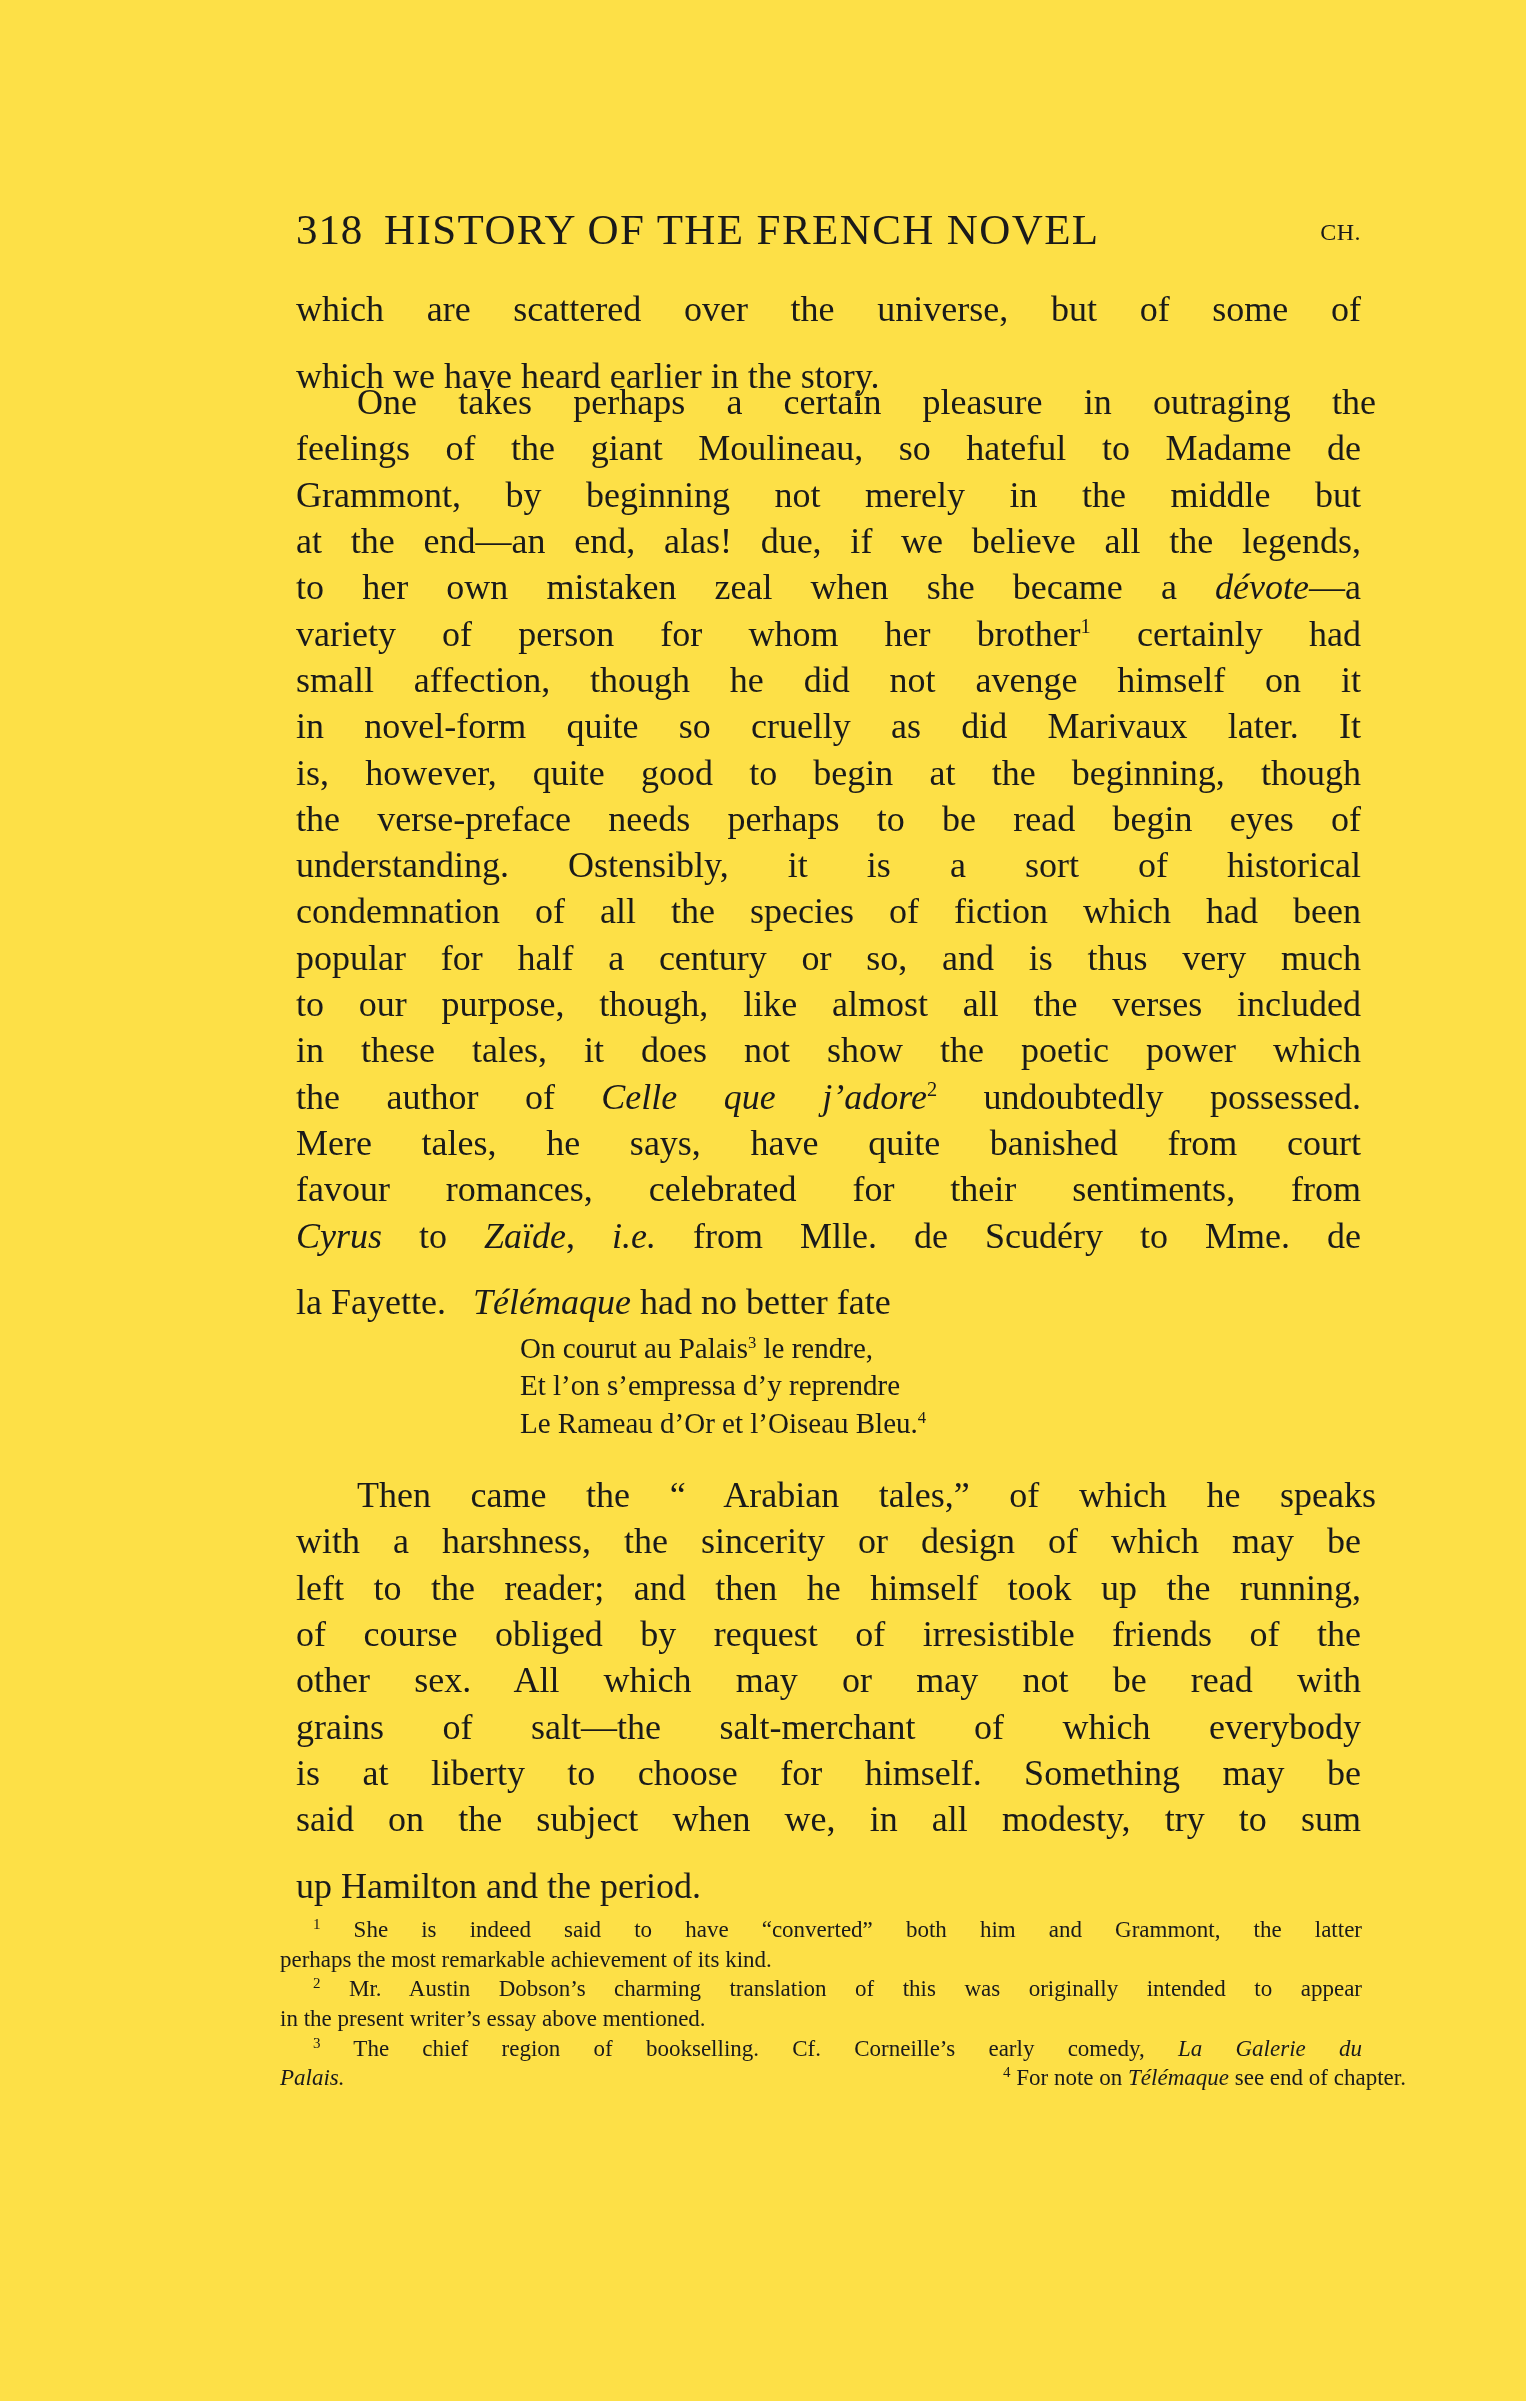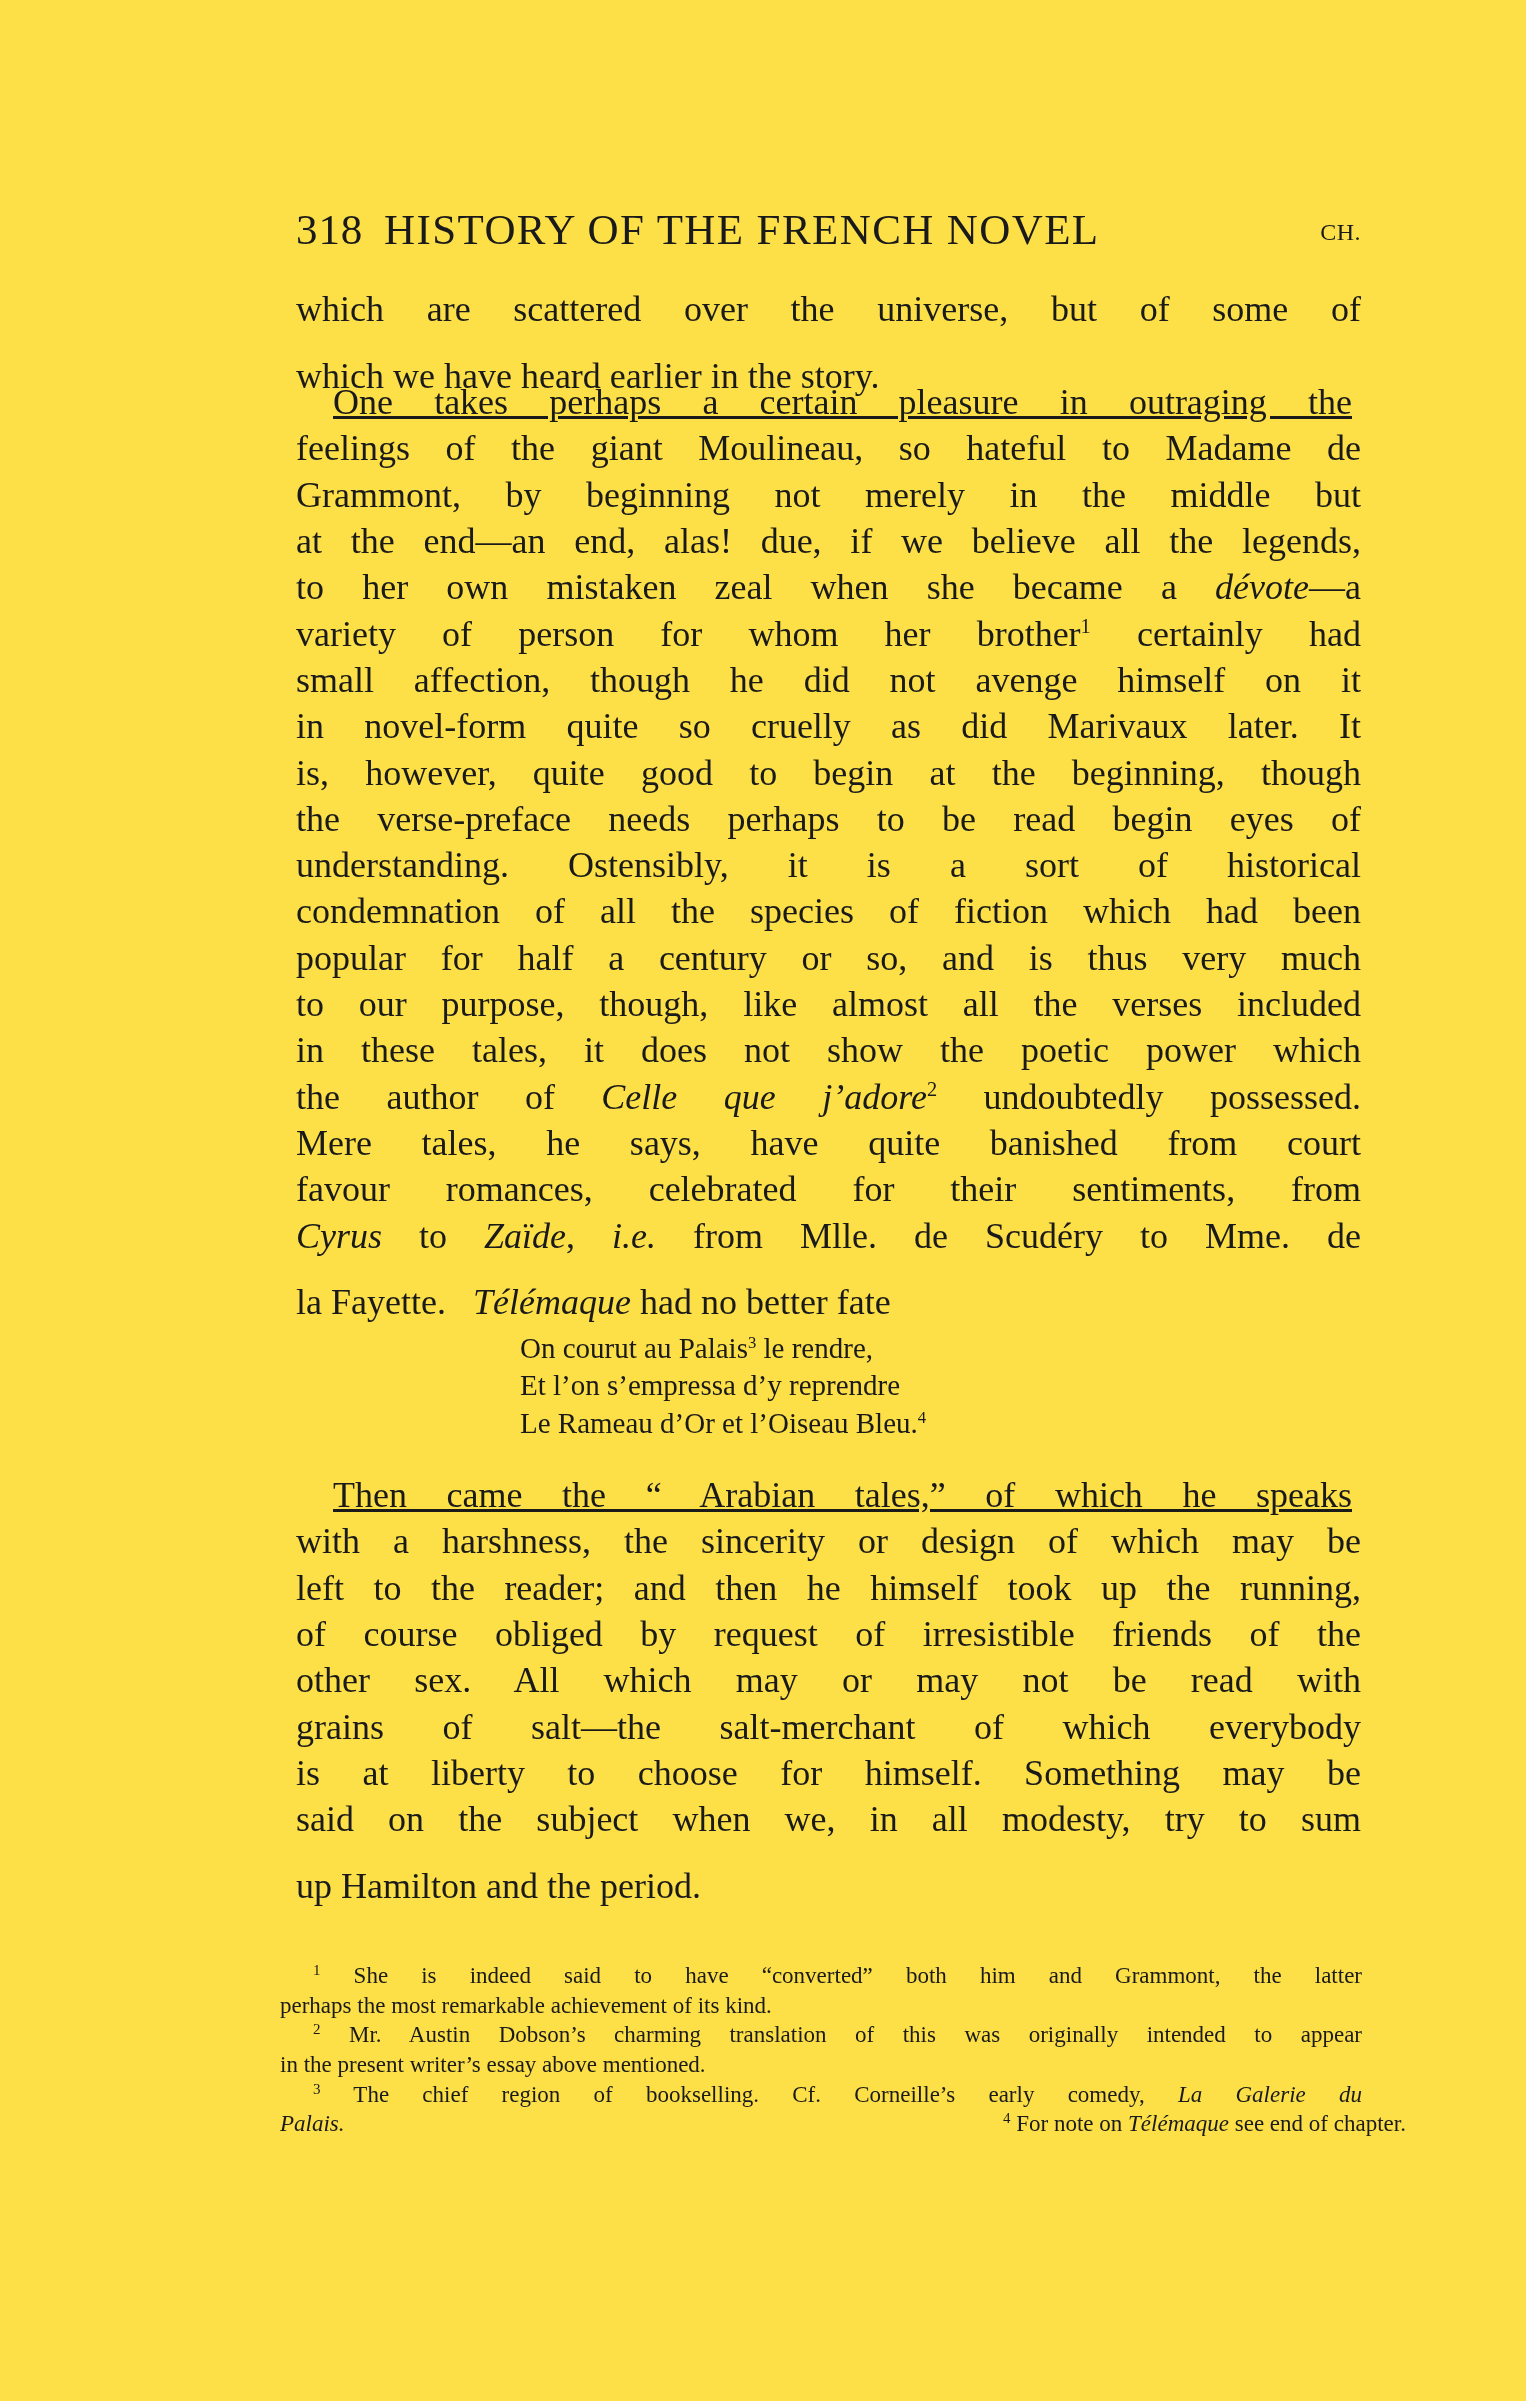--- a/index.html
+++ b/index.html
@@ -13,32 +13,32 @@
     .runhead .folio { position: absolute; left: 0; top: 0; }
     .runhead .title { position: absolute; left: 88px; top: 0; letter-spacing: 1.4px; }
     .runhead .ch { position: absolute; right: 0; top: 1.9px; font-size: 24px; font-variant: small-caps;
                    letter-spacing: 0.5px; }
 
     
     .line { position: absolute; left: 296px; width: 1065px; height: 46px;
             font-size: 36px; line-height: 46px; white-space: nowrap;
             text-align: justify; text-align-last: justify; }
     .line.last { text-align-last: left; margin-top: 20px; }
-    .line.indent { left: 333px; width: 1019px; text-decoration: underline; }
+    .line.indent { left: 357px; width: 1019px; }
     .line em { font-style: italic; }
     sup.fn { font-size: 20.4px; vertical-align: 13px; line-height: 0; }
 
     
     .poem { position: absolute; left: 520px; font-size: 29px; line-height: 37px; white-space: nowrap; }
     .poem sup.fn { font-size: 16.7px; vertical-align: 10.2px; }
 
     
     .fnline { position: absolute; left: 280px; width: 1082px; height: 30px;
               font-size: 23px; line-height: 30px; white-space: nowrap;
-              text-align: justify; text-align-last: justify; margin-top: 46px; }
+              text-align: justify; text-align-last: justify; }
     .fnline.indent { left: 313px; width: 1049px; }
     .fnline.last { text-align-last: left; }
     .fnline sup { font-size: 15px; vertical-align: 8.3px; line-height: 0; }
     .fnline em { font-style: italic; }
     .fn4 { position: absolute; left: 723px; }
   </style>
 </head>
 <body>
 
 <div class="page">

